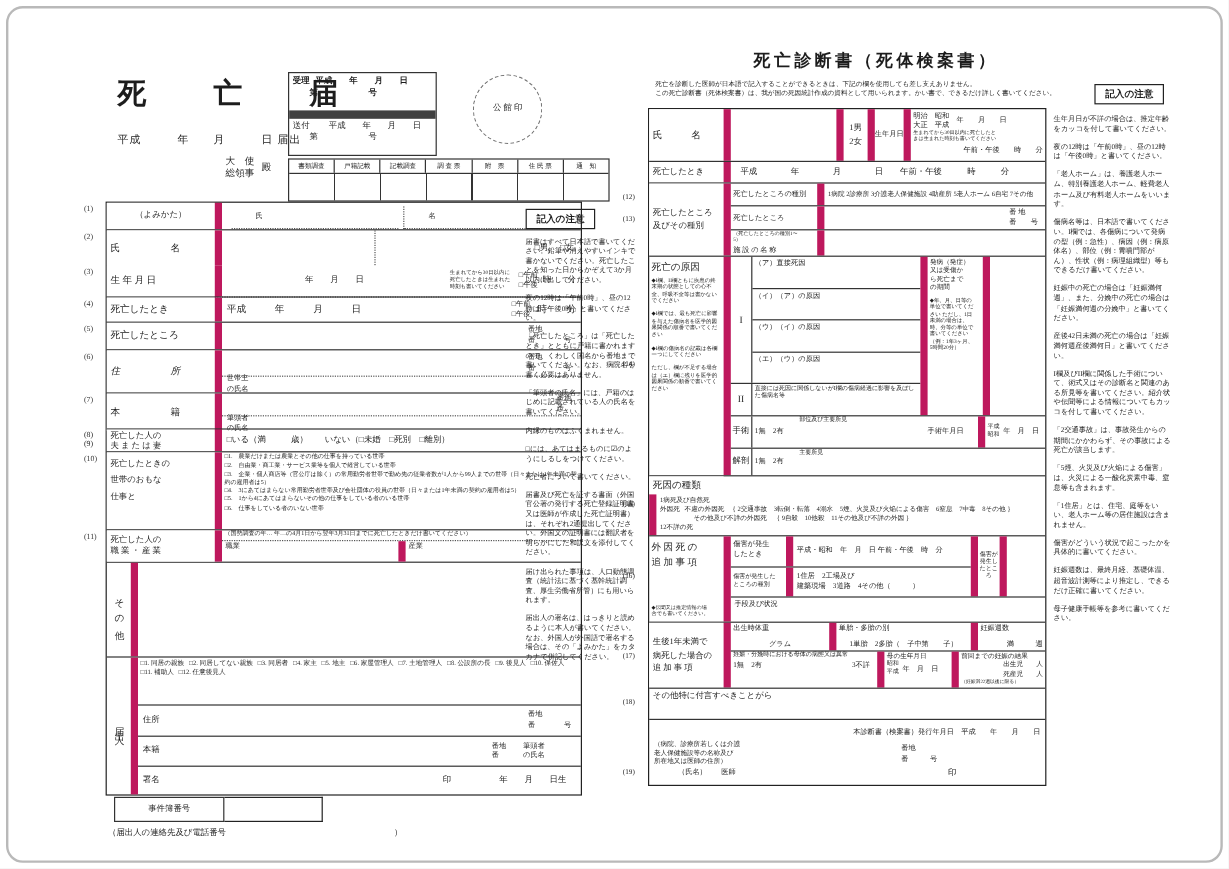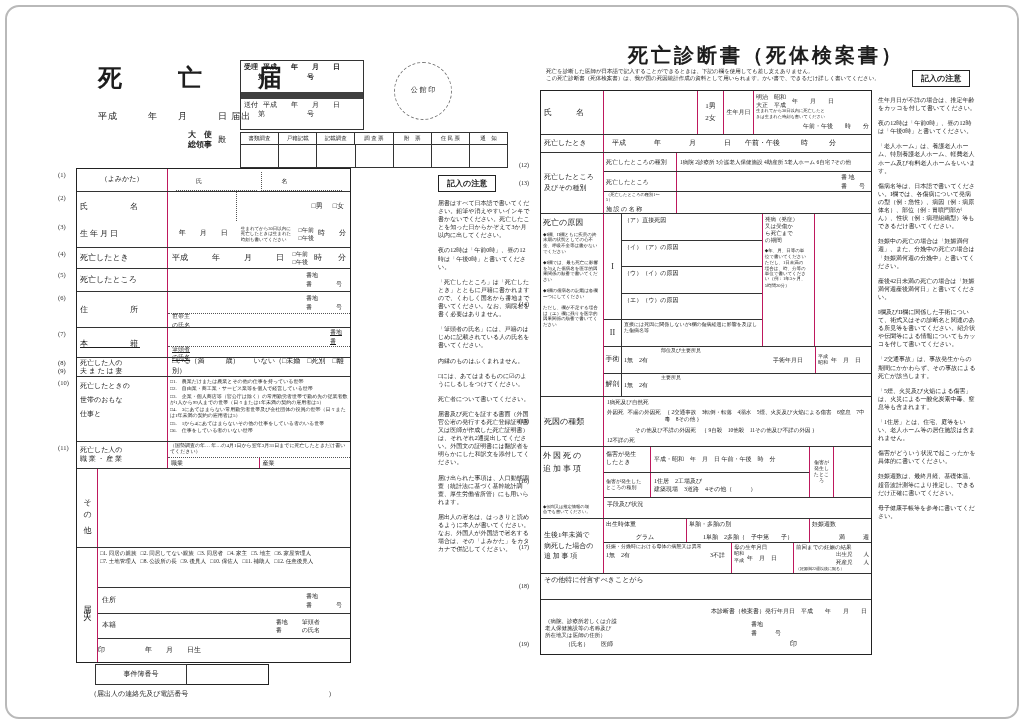--- a/index.html
+++ b/index.html
@@ -4,21 +4,21 @@
 <style>
   * { margin:0; padding:0; box-sizing:border-box; }
   html,body { background:#e8e8e8; }
   #canvas { position:relative; width:1024px; height:724px; background:#ffffff;
             font-family:"Liberation Serif","DejaVu Serif",serif; color:#1d1d1d; overflow:hidden; }
   .sheet-border { position:absolute; inset:5px; border:2px solid #b9b9b9; border-radius:14px; }
   .abs { position:absolute; }
   .r { display:flex; flex-direction:row; }
   .c { display:flex; flex-direction:column; }
   .f1 { flex:1; min-width:0; }
-  .bl { border-left:1px solid #be185d; }
+  .bl { border-left:6px solid #be185d; }
   .bt { border-top:1px solid #333; }
   .bb { border-bottom:1px solid #333; }
   .box { border:1px solid #333; }
   .dotb { border-bottom:1px dotted #555; }
   .dotl { border-left:1px dotted #555; }
   .cen { display:flex; align-items:center; justify-content:center; text-align:center; }
   .vcen { display:flex; align-items:center; }
   .prel { white-space:pre-line; }
   .fs5  { font-size:5px;  line-height:1.25; }
   .fs55 { font-size:5.5px;line-height:1.3; }
@@ -43,37 +43,37 @@
 </style>
 </head>
 <body>
 
 <div id="canvas">
   <div class="sheet-border"></div>
 
   <div class="abs" style="left:98px;top:62px;font-size:24px;font-weight:bold;letter-spacing:16px;">死　亡　届</div>
   <div class="abs fs9" style="left:98px;top:110px;letter-spacing:1px;">平成　　　年　　月　　　日 届出</div>
   <div class="abs r fs8" style="left:188px;top:130px;align-items:center;gap:6px;">
-    <div class="c" style="line-height:1.25;font-weight:bold;">
+    <div class="c" style="line-height:1.25;">
       <span>大　使</span>
       <span>総領事</span>
     </div>
     <span>殿</span>
   </div>
 
   <div class="abs box c" style="left:240px;top:60px;width:124px;height:70px;">
     <div class="c f1" style="border-bottom:7px solid #404040;padding:2px 3px;font-weight:bold;">
       <div class="r fs7" style="gap:5px;">
         <span>受理</span>
         <span>平成　　年　　月　　日</span>
       </div>
       <div class="fs7" style="padding-left:14px;">第　　　　　　号</div>
     </div>
     <div class="c f1" style="padding:2px 3px;">
-      <div class="r fs7" style="gap:5px;font-family:Liberation Serif, serif;">
+      <div class="r fs7" style="gap:16px;font-family:Liberation Serif, serif;">
         <span>送付</span>
         <span>平成　　年　　月　　日</span>
       </div>
       <div class="fs7" style="padding-left:14px;">第　　　　　　号</div>
     </div>
   </div>
 
   <div class="abs box c" style="left:240px;top:132px;width:268px;height:36px;">
     <div class="r bb" style="height:12px;">
         <div class="proc-col">書類調査</div>
@@ -82,21 +82,21 @@
         <div class="proc-col">調 査 票</div>
         <div class="proc-col">附　票</div>
         <div class="proc-col">住 民 票</div>
         <div class="proc-col">通　知</div>
       </div>
     <div class="f1" style="background:repeating-linear-gradient(to right, transparent 0, transparent 37.2px, #333 37.2px, #333 38.2px);"></div>
   </div>
 
   <div class="abs seal-circle cen fs7" style="left:394px;top:62px;width:58px;height:58px;">公 館 印</div>
 
-  <div class="abs c" style="left:76px;top:168px;width:275px;border:1.5px solid #222;">
+  <div class="abs c" style="left:88px;top:168px;width:397px;border:1.5px solid #222;">
 
     <div class="r" style="height:22px;position:relative;">
       <span class="gnum">(1)</span>
       <div class="lblcell cen fs7" style="width:90px;">（よみかた）</div>
       <div class="bl f1 r">
         <div class="f1 dotb fs6 vcen" style="margin:3px 4px 0 8px;padding-left:20px;">氏</div>
         <div class="f1 dotb dotl fs6 vcen" style="margin:3px 8px 0 0;padding-left:20px;">名</div>
       </div>
     </div>
 
@@ -143,33 +143,33 @@
       <div class="lblcell vcen fs8" style="width:90px;">死亡したところ</div>
       <div class="bl f1 r vcen" style="justify-content:flex-end;padding-right:8px;">
         <span class="banchi-block prel">番地
 番　　　　号</span>
       </div>
     </div>
 
     <div class="c bt" style="height:36px;position:relative;">
       <span class="gnum">(6)</span>
       <div class="r f1">
-        <div class="lblcell vcen fs8" style="width:90px;letter-spacing:2px;">住　　　　所</div>
+        <div class="lblcell vcen fs8" style="width:90px;letter-spacing:2px;font-style:italic;">住　　　　所</div>
         <div class="bl f1 c">
           <div class="f1 r vcen" style="justify-content:flex-end;padding-right:8px;">
             <span class="banchi-block prel">番地
 番　　　　号</span>
           </div>
           <div class="r vcen fs6 prel" style="border-top:1px dotted #555;height:14px;padding-left:4px;">世帯主
 の氏名</div>
         </div>
       </div>
     </div>
 
-    <div class="c bt" style="height:30px;position:relative;text-decoration:underline;">
+    <div class="c bt" style="height:30px;position:relative;">
       <span class="gnum">(7)</span>
       <div class="r f1">
         <div class="lblcell vcen fs8" style="width:90px;letter-spacing:2px;">本　　　　籍</div>
         <div class="bl f1 c">
           <div class="f1 r vcen" style="justify-content:flex-end;padding-right:8px;">
             <span class="banchi-block prel">番地
 番</span>
           </div>
           <div class="r vcen fs6 prel" style="border-top:1px dotted #555;height:13px;padding-left:4px;">筆頭者
 の氏名</div>
@@ -232,20 +232,21 @@
             </div>
         </div>
         <div class="r bt" style="height:25px;">
           <div class="fs7 vcen" style="padding-left:4px;flex:1;">本籍</div>
           <div class="vcen fs6 prel" style="padding-right:14px;">番地
 番</div>
           <div class="vcen fs6 prel" style="padding-right:30px;">筆頭者
 の氏名</div>
         </div>
         <div class="r bt f1">
+          <div class="fs7 vcen" style="padding-left:4px;flex:1;">署名</div>
           <div class="vcen fs7" style="padding-right:40px;">印</div>
           <div class="vcen fs7" style="padding-right:12px;">年　　月　　日生</div>
         </div>
       </div>
     </div>
   </div>
 
   <div class="abs r" style="left:95px;top:664px;height:21px;">
     <div class="box cen fs7" style="width:92px;border-width:1.5px;">事件簿番号</div>
     <div class="cen" style="width:82px;border:1.5px solid #222;border-left:none;"></div>
@@ -261,21 +262,21 @@
         <div class="note-par">「筆頭者の氏名」には、戸籍のはじめに記載されている人の氏名を書いてください。</div>
         <div class="note-par">内縁のものはふくまれません。</div>
         <div class="note-par">□には、あてはまるものに☑のようにしるしをつけてください。</div>
         <div class="note-par">死亡者について書いてください。</div>
         <div class="note-par">届書及び死亡を証する書面（外国官公署の発行する死亡登録証明書又は医師が作成した死亡証明書）は、それぞれ2通提出してください。外国文の証明書には翻訳者を明らかにした和訳文を添付してください。</div>
         <div class="note-par">届け出られた事項は、人口動態調査（統計法に基づく基幹統計調査、厚生労働省所管）にも用いられます。</div>
         <div class="note-par">届出人の署名は、はっきりと読めるように本人が書いてください。なお、外国人が外国語で署名する場合は、その「よみかた」をカタカナで併記してください。</div>
       </div>
   </div>
 
-  <div class="abs" style="left:628px;top:42px;font-size:20px;font-weight:bold;letter-spacing:3px;">死亡診断書（死体検案書）</div>
+  <div class="abs" style="left:628px;top:42px;font-size:14px;font-weight:bold;letter-spacing:3px;">死亡診断書（死体検案書）</div>
   <div class="abs fs55" style="left:546px;top:68px;width:342px;">
     <div>死亡を診断した医師が日本語で記入することができるときは、下記の欄を使用しても差し支えありません。</div>
     <div>この死亡診断書（死体検案書）は、我が国の死因統計作成の資料として用いられます。かい書で、できるだけ詳しく書いてください。</div>
   </div>
   <div class="abs notes-title" style="left:912px;top:70px;">記入の注意</div>
 
   <div class="abs c" style="left:540px;top:90px;width:332px;border:1.5px solid #222;">
 
     <div class="r" style="height:43px;">
       <div class="lblcell vcen fs8" style="width:62px;">氏　　　名</div>
@@ -378,21 +379,21 @@
           </div>
         </div>
         <div class="r bt f1">
           <div class="cen fs7" style="width:18px;border-right:1px solid #333;">解剖</div>
           <div class="vcen fs6" style="width:36px;padding-left:2px;">1無　2有</div>
           <div class="f1 fs5" style="padding:1px 3px;">主要所見</div>
         </div>
       </div>
     </div>
 
-    <div class="r bt" style="height:50px;position:relative;">
+    <div class="r bt" style="height:50px;position:relative;flex-direction:column;">
       <span class="abs fs6" style="left:-22px;top:20px;">(15)</span>
       <div class="lblcell vcen fs8" style="width:62px;">死因の種類</div>
       <div class="bl f1 c fs55" style="padding:2px 3px;justify-content:space-between;">
         <div>1病死及び自然死</div>
         <div class="r" style="gap:4px;">
           <span>外因死</span>
           <span>不慮の外因死</span>
           <span class="f1">｛ 2交通事故　3転倒・転落　4溺水　5煙、火災及び火焔による傷害　6窒息　7中毒　8その他 ｝</span>
         </div>
         <div style="padding-left:28px;">その他及び不詳の外因死　｛ 9自殺　10他殺　11その他及び不詳の外因 ｝</div>

